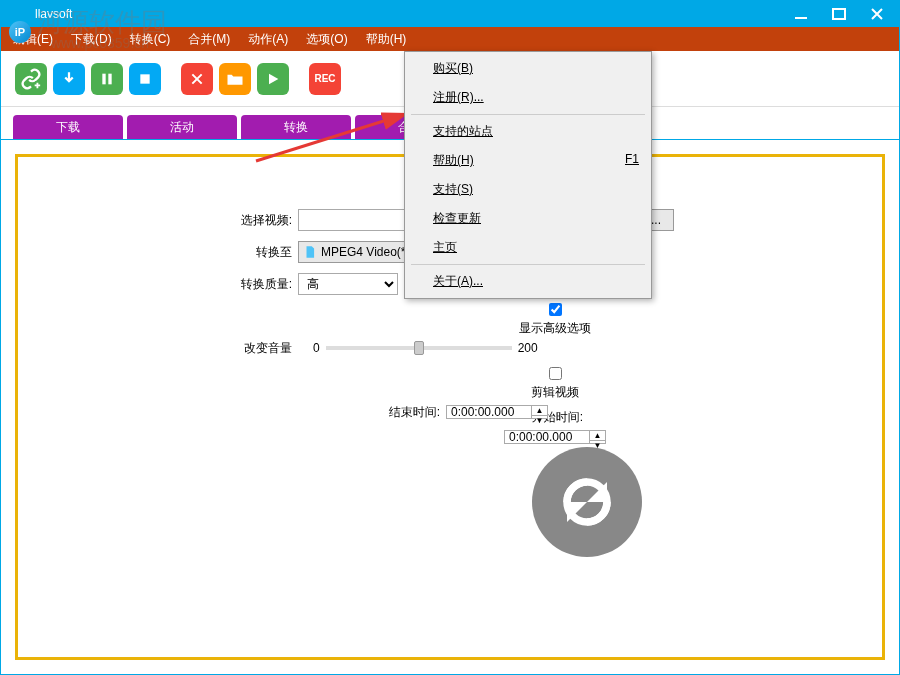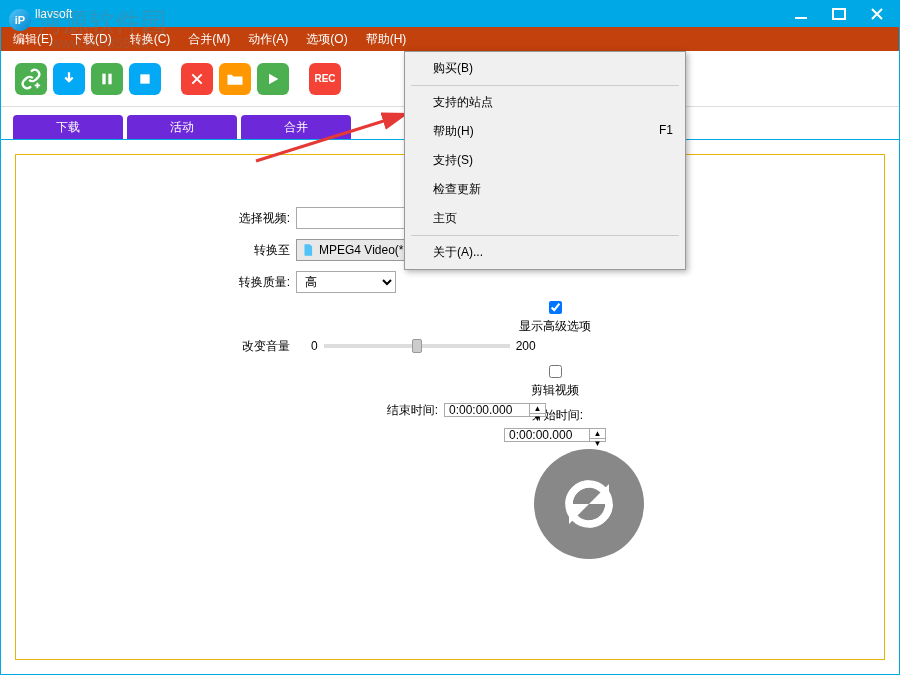--- a/index.html
+++ b/index.html
@@ -27,25 +27,25 @@
     .tb-pause { background: #4caf50; }
     .tb-stop { background: #03a9f4; }
     .tb-close { background: #f44336; }
     .tb-folder { background: #ff9800; }
     .tb-play { background: #4caf50; }
     .tb-rec { background: #f44336; color: #fff; font-size: 10px; font-weight: bold; }
     .tb-spacer { width: 8px; }
     
     
     .tabbar { display: flex; gap: 0; padding: 8px 12px 0 12px; border-bottom: 1px solid #00a8e6; }
-    .tab { width: 110px; height: 24px; background: #6d28d9; color: #fff; font-size: 12px; display: flex; align-items: center; justify-content: center; border-radius: 4px 4px 0 0; margin-right: 4px; cursor: pointer; }
+    .tab { width: 110px; height: 24px; background: #a21caf; color: #fff; font-size: 12px; display: flex; align-items: center; justify-content: center; border-radius: 4px 4px 0 0; margin-right: 4px; cursor: pointer; }
     
     
     .content { flex: 1; background: #fff; padding: 14px; position: relative; }
-    .content-inner { border: 1px solid #eab308; height: 100%; padding: 50px 0 0 0; position: relative; }
+    .content-inner { border: 3px solid #eab308; height: 100%; padding: 50px 0 0 0; position: relative; }
     
     .form-area { margin-left: 210px; font-size: 12px; }
     .form-row { display: flex; align-items: center; margin-bottom: 6px; height: 26px; }
     .form-label { width: 64px; text-align: right; margin-right: 6px; }
     .text-input { height: 22px; width: 310px; border: 1px solid #aaa; padding: 0 4px; font-size: 12px; background: #fff; }
     .browse-btn { height: 22px; width: 60px; margin-left: 6px; border: 1px solid #999; background: #e8e8e8; font-size: 12px; cursor: pointer; }
     .drop-btn { height: 22px; width: 160px; border: 1px solid #999; background: #e8e8e8; font-size: 12px; display: flex; align-items: center; padding: 0 4px; cursor: pointer; gap: 4px; }
     .drop-select { height: 22px; width: 100px; border: 1px solid #aaa; font-size: 12px; padding: 0 4px; background: #fff; }
     .chk-row { margin-left: 0; display: flex; align-items: center; gap: 4px; flex-direction: column; }
     .chk-row input { width: 13px; height: 13px; }
@@ -55,32 +55,32 @@
     .slider-thumb { position: absolute; top: -5px; left: 88px; width: 10px; height: 14px; background: #ccc; border: 1px solid #999; border-radius: 2px; }
     .time-row { margin-left: 74px; display: flex; align-items: center; gap: 6px; }
     .time-label { width: 56px; text-align: right; }
     .time-input { width: 102px; height: 14px; border: 1px solid #aaa; display: flex; align-items: center; position: relative; background: #fff; }
     .time-input span { flex: 1; padding-left: 4px; font-size: 12px; }
     .time-spin { width: 16px; height: 100%; border-left: 1px solid #aaa; display: flex; flex-direction: column; }
     .time-spin div { flex: 1; font-size: 8px; text-align: center; border-bottom: 1px solid #aaa; cursor: pointer; }
     .time-spin div:last-child { border-bottom: none; }
     
     
-    .dropdown { position: absolute; top: 50px; left: 403px; width: 282px; background: #f0f0f0; border: 1px solid #999; box-shadow: 2px 2px 6px rgba(0,0,0,0.3); z-index: 100; font-size: 12px; padding: 2px; }
+    .dropdown { position: absolute; top: 50px; left: 403px; width: 248px; background: #f0f0f0; border: 1px solid #999; box-shadow: 2px 2px 6px rgba(0,0,0,0.3); z-index: 100; font-size: 12px; padding: 2px; text-decoration: underline; }
     .dd-item { padding: 6px 10px 6px 26px; cursor: pointer; position: relative; display: flex; justify-content: space-between; }
     .dd-sep { height: 1px; background: #ccc; margin: 2px 4px; }
     
     
     .big-refresh { position: absolute; bottom: 100px; right: 240px; width: 110px; height: 110px; border-radius: 50%; background: #888; display: flex; align-items: center; justify-content: center; cursor: pointer; }
     
     
     .red-arrow { position: absolute; top: 105px; left: 250px; z-index: 60; pointer-events: none; }
     
     
-    .app-logo { width: 22px; height: 22px; border-radius: 50%; background: linear-gradient(135deg, #4fc3f7, #0288d1); display: flex; align-items: center; justify-content: center; font-size: 11px; color: #fff; font-weight: bold; position: absolute; top: 8px; left: 8px; z-index: 49; }
+    .app-logo { width: 22px; height: 22px; border-radius: 50%; background: linear-gradient(135deg, #4fc3f7, #0288d1); display: flex; align-items: center; justify-content: center; font-size: 11px; color: #fff; font-weight: bold; position: absolute; top: 20px; left: 8px; z-index: 49; }
   </style>
 </head>
 <body>
 
 <div class="window">
   <div class="app-logo">iP</div>
 
   <div class="titlebar">
     <div class="logo-area">
       <span style="width:24px;"></span>
@@ -115,20 +115,23 @@
     <div class="menu-item">合并(M)</div>
     <div class="menu-item">动作(A)</div>
     <div class="menu-item">选项(O)</div>
     <div class="menu-item">帮助(H)</div>
   </div>
 
   <div class="dropdown">
     <div class="dd-item">
         <span>购买(B)</span>
       </div>
+    <div class="dd-item">
+        <span>注册(R)...</span>
+      </div>
     <div class="dd-sep"></div>
     <div class="dd-item">
         <span>支持的站点</span>
       </div>
     <div class="dd-item">
         <span>帮助(H)</span>
         <span>F1</span>
       </div>
     <div class="dd-item">
         <span>支持(S)</span>
@@ -187,20 +190,21 @@
     </div>
     <div class="tb-spacer"></div>
     <div class="tool-btn tb-rec">
       <span>REC</span>
     </div>
   </div>
 
   <div class="tabbar">
     <div class="tab">下载</div>
     <div class="tab">活动</div>
+    <div class="tab">转换</div>
     <div class="tab">合并</div>
   </div>
 
   <div class="content">
     <div class="content-inner">
 
       <div class="form-area">
         <div class="form-row">
           <div class="form-label">选择视频:</div>
           <input class="text-input" type="text" style="">

